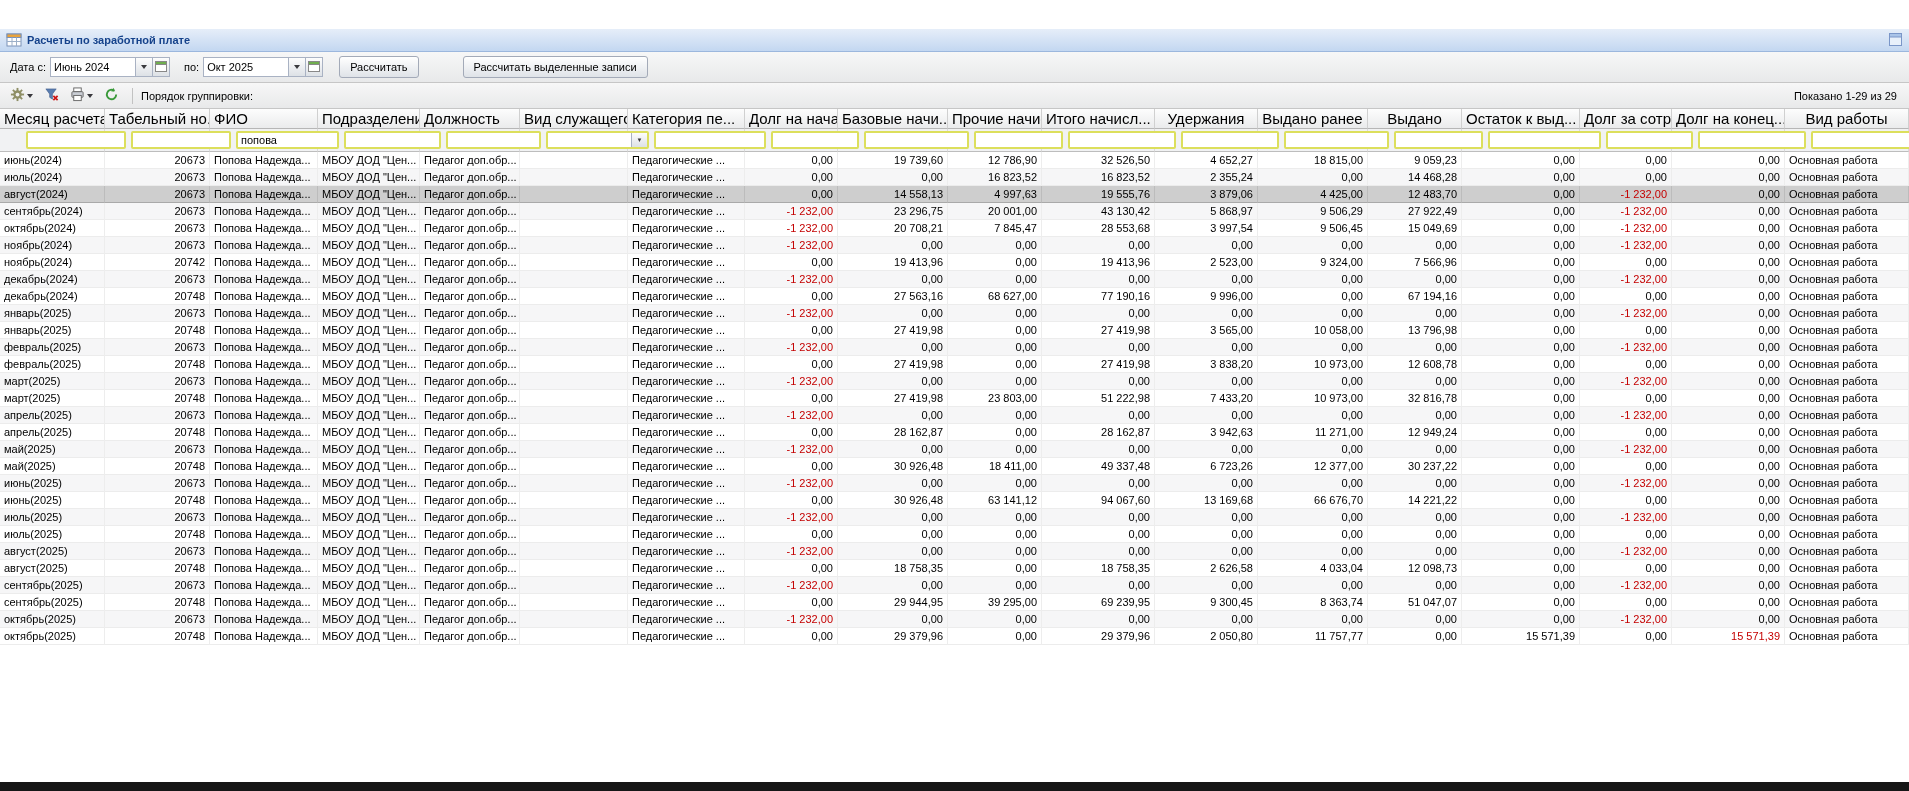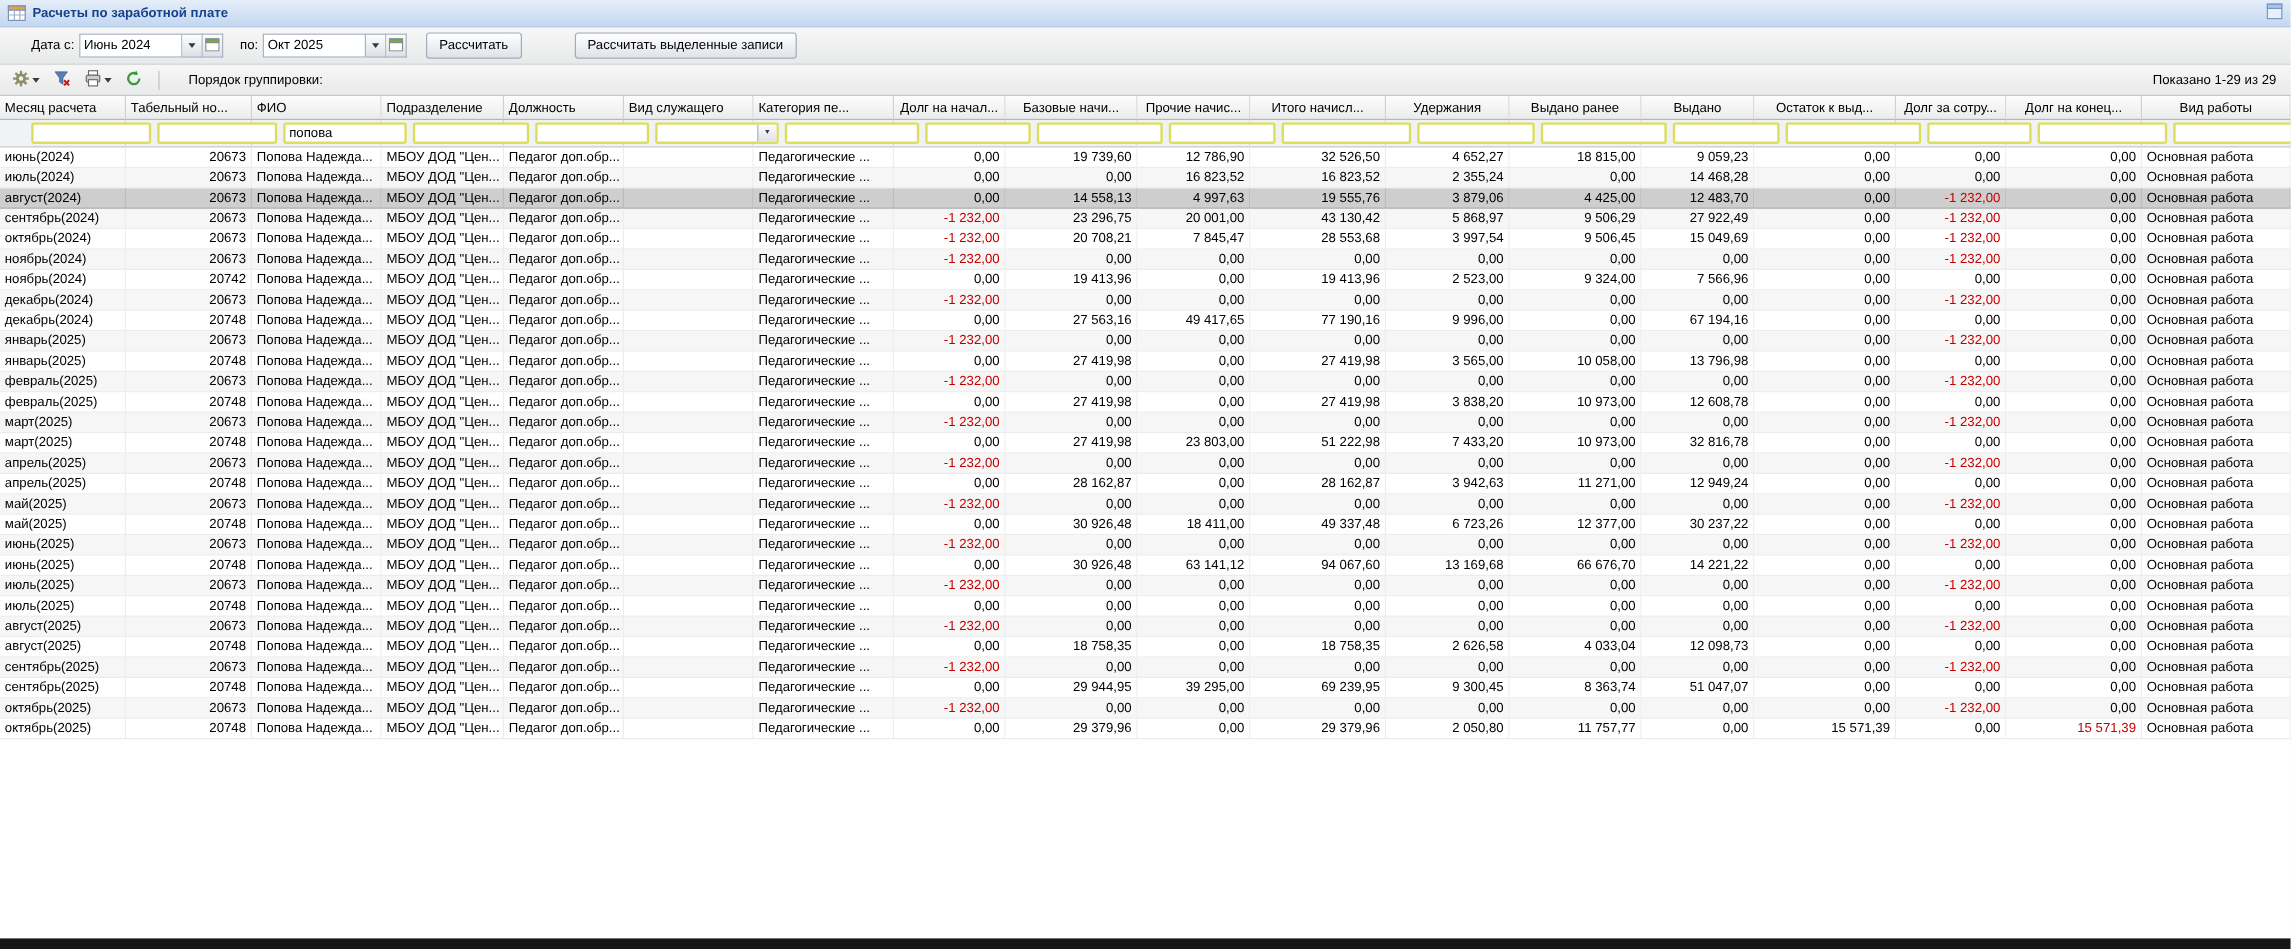--- a/index.html
+++ b/index.html
@@ -1,52 +1,52 @@
 <!DOCTYPE html>
 <html><head>
 <meta charset="utf-8">
 <style>
   html,body{margin:0;padding:0;background:#e8e8e8;}
   body{font-family:"Liberation Sans","DejaVu Sans",sans-serif;font-size:11px;color:#000;}
   .window{width:1909px;height:791px;display:flex;flex-direction:column;overflow:hidden;background:#fff;}
 
   
   .titlebar{height:22px;flex:0 0 22px;display:flex;align-items:center;padding:0 6px;
-    background:linear-gradient(#e6eef9,#c3d7f1);border-bottom:1px solid #9cb7dd;}
+    background:linear-gradient(#e6eef9,#c3d7f1);border-bottom:1px solid #9cb7dd;margin-top:29px;}
   .title-icon{display:flex;margin-right:5px;}
   .title-text{font-weight:bold;color:#15428b;font-size:11px;}
   .title-tool{margin-left:auto;display:flex;cursor:pointer;}
 
   
   .toolbar{display:flex;align-items:center;background:linear-gradient(#f7f7f7,#e8e9ea);
     border-bottom:1px solid #c6c6c6;}
   .toolbar1{height:30px;flex:0 0 30px;padding:0 8px;}
   .toolbar2{height:25px;flex:0 0 25px;padding:0 6px;}
-  .lbl{margin:0 4px 0 18px;white-space:nowrap;}
+  .lbl{margin:0 4px 0 2px;white-space:nowrap;}
   .lbl-to{margin-left:14px;}
   .datefield{display:flex;align-items:center;}
   .date-input{width:78px;height:18px;border:1px solid #a9b2c3;padding:0 3px;font-size:11px;
     font-family:inherit;background:#fff;}
   .trigger{width:17px;height:20px;border:1px solid #a9b2c3;border-left:none;
     background:linear-gradient(#fdfdfd,#dde1e6);display:flex;align-items:center;justify-content:center;cursor:pointer;box-sizing:border-box;}
   .arr-down{width:0;height:0;border-left:3px solid transparent;border-right:3px solid transparent;
     border-top:4px solid #39393d;display:inline-block;}
   .btn{margin-left:16px;height:22px;padding:0 10px;border:1px solid #a3aab8;border-radius:3px;
     background:linear-gradient(#ffffff,#dfe3e8);font-family:inherit;font-size:11px;cursor:pointer;white-space:nowrap;}
   .btn2{margin-left:44px;}
   .icon-btn{height:20px;display:flex;align-items:center;padding:0 3px;margin-right:3px;cursor:pointer;border:1px solid transparent;border-radius:2px;}
   .icon-btn .arr-down{margin-left:2px;}
   .sep{width:1px;height:16px;background:#c2c2c2;margin:0 6px;}
   .status{margin-left:auto;padding-right:6px;white-space:nowrap;}
 
   
   .grid-area{flex:1;overflow:hidden;background:#fff;}
   table{table-layout:fixed;border-collapse:separate;border-spacing:0;width:1909px;}
   th.h{height:20px;background:linear-gradient(#fdfdfd,#eaebec);border-right:1px solid #d0d0d0;
-    border-bottom:1px solid #b6b6b6;font-weight:normal;font-size:11px;padding:0 4px;
+    border-bottom:1px solid #b6b6b6;font-weight:normal;font-size:15px;padding:0 4px;
     text-align:left;overflow:hidden;white-space:nowrap;box-sizing:border-box;}
   th.h.c{text-align:center;}
   td.f{height:23px;background:#f1f2f3;border-right:1px solid #dadada;border-bottom:1px solid #bdbdbd;
     padding:0 2px;box-sizing:border-box;}
   .fw{position:relative;width:100%;padding-left:24px;}
   .fi{width:100%;box-sizing:border-box;height:18px;border:2px solid #dcdf5c;border-radius:2px;
     padding:0 3px;font-size:11px;font-family:inherit;background:#fff;outline:none;}
   .fw.combo .fi{padding-right:17px;}
   .ftrig{position:absolute;right:2px;top:2px;width:15px;height:14px;border-left:1px solid #a9b2c3;
     background:linear-gradient(#fdfdfd,#dde1e6);display:flex;align-items:center;justify-content:center;
@@ -432,21 +432,21 @@
           <tr>
             <td class="d">декабрь(2024)</td>
             <td class="d r">20748</td>
             <td class="d">Попова Надежда...</td>
             <td class="d">МБОУ ДОД "Цен...</td>
             <td class="d">Педагог доп.обр...</td>
             <td class="d"></td>
             <td class="d">Педагогические ...</td>
             <td class="d r">0,00</td>
             <td class="d r">27 563,16</td>
-            <td class="d r">49 417,65</td>
+            <td class="d r">68 627,00</td>
             <td class="d r">77 190,16</td>
             <td class="d r">9 996,00</td>
             <td class="d r">0,00</td>
             <td class="d r">67 194,16</td>
             <td class="d r">0,00</td>
             <td class="d r">0,00</td>
             <td class="d r">0,00</td>
             <td class="d">Основная работа</td>
           </tr>
           <tr class="alt">

